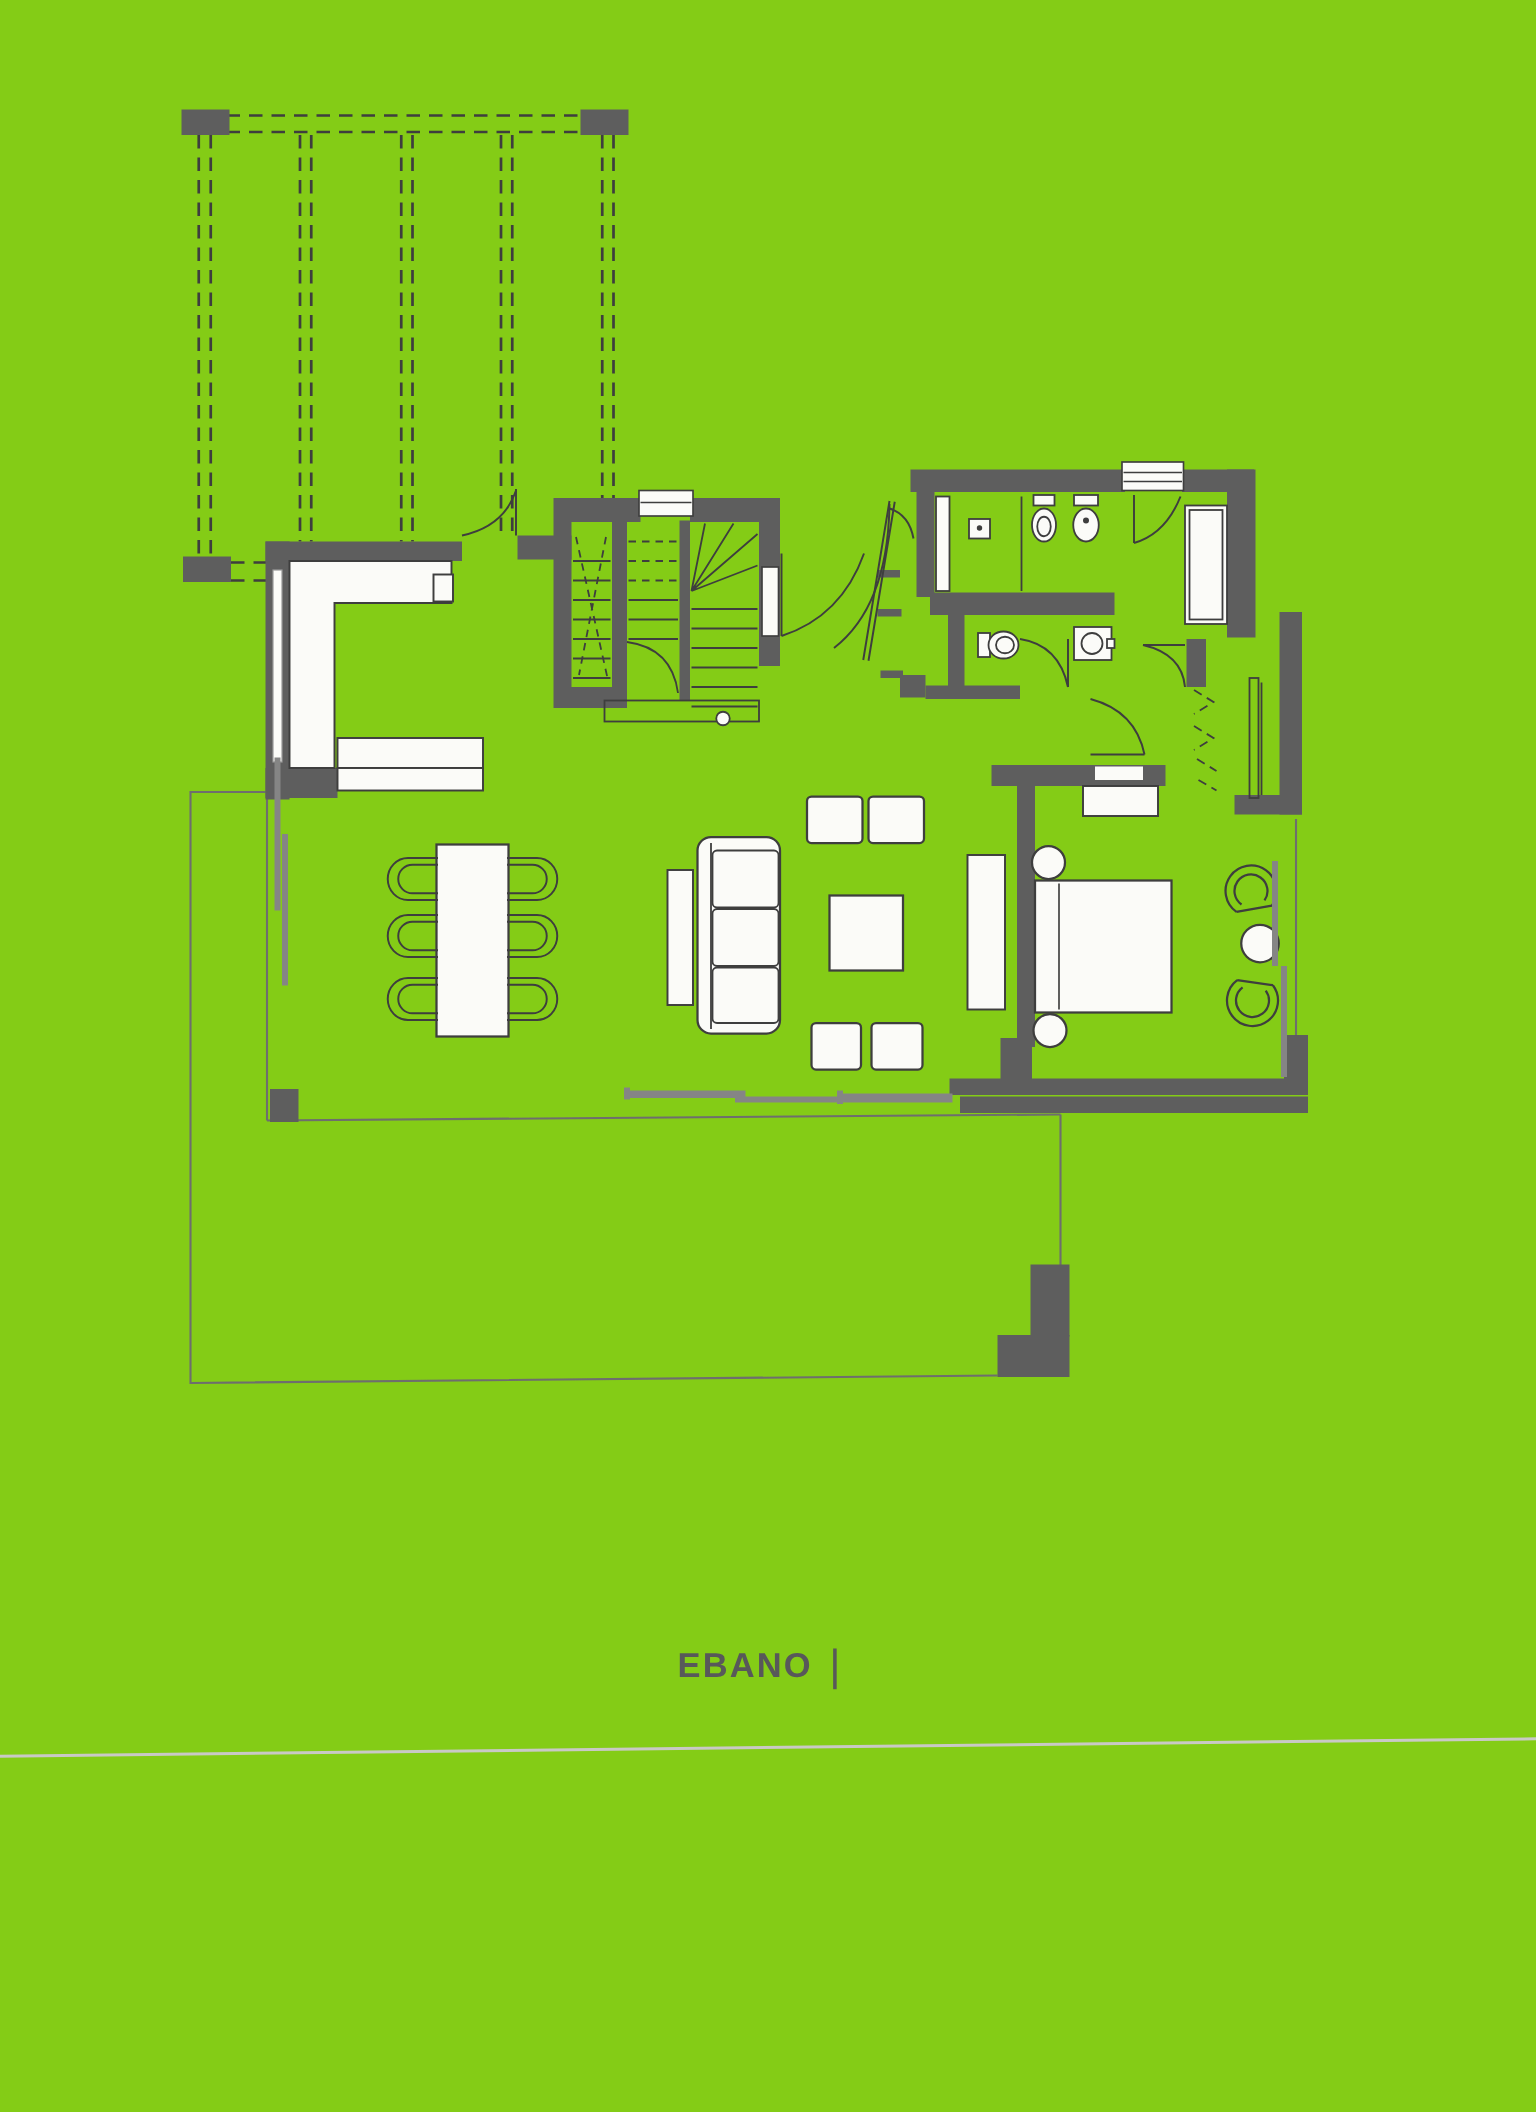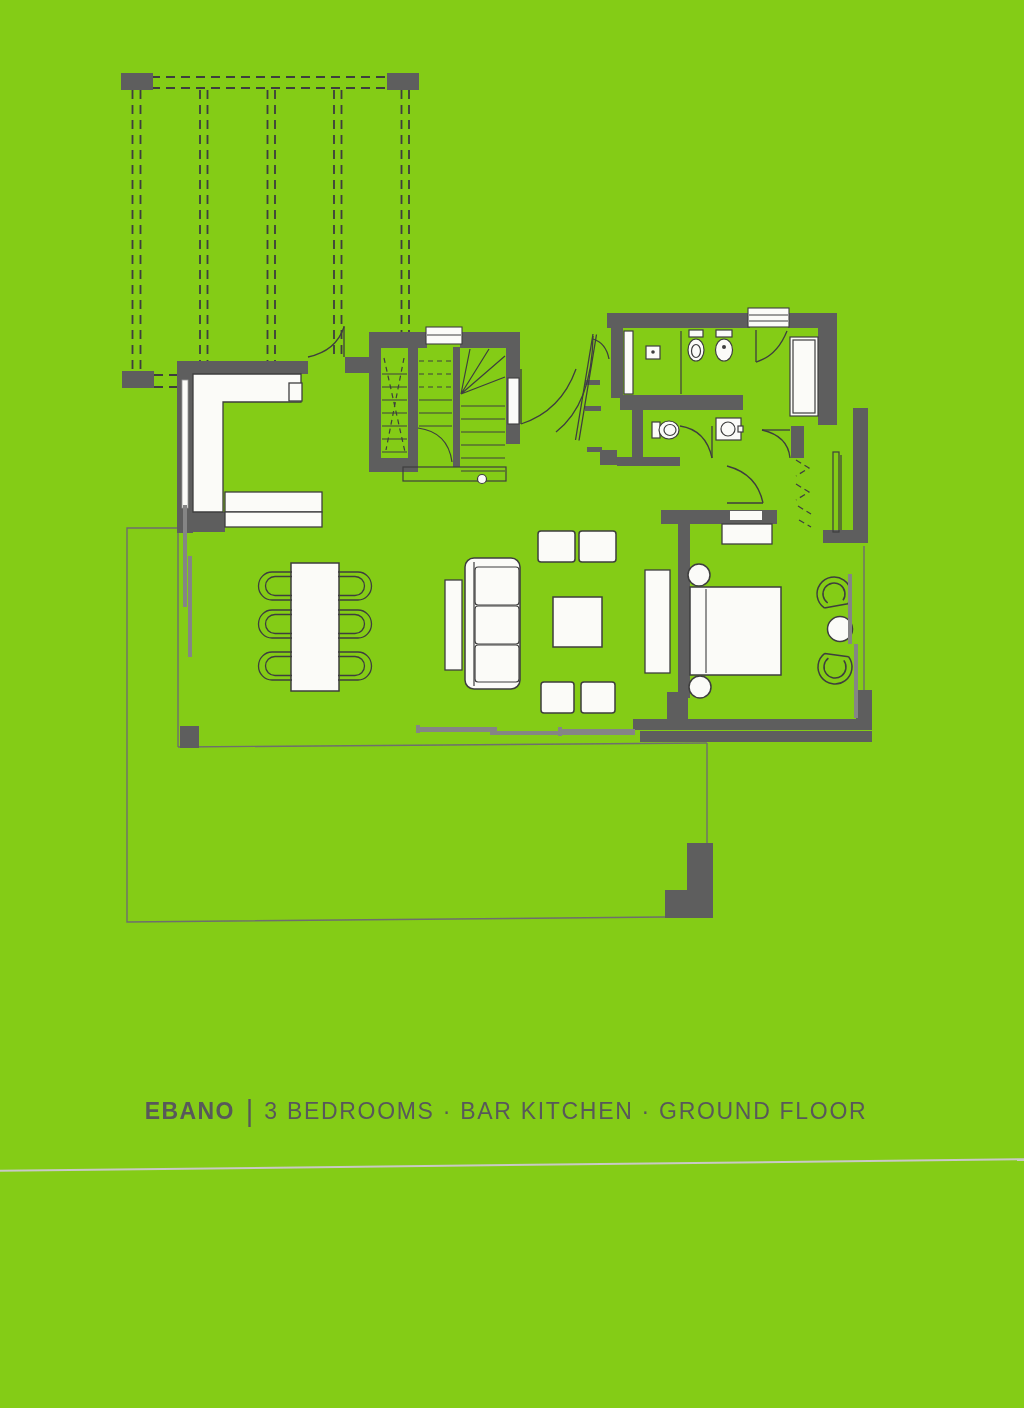--- a/index.html
+++ b/index.html
@@ -219,18 +219,17 @@
       <rect x="416" y="725" width="4" height="8"></rect>
       <rect x="558" y="727" width="4" height="9"></rect>
       <rect x="848" y="574" width="4" height="70"></rect>
       <rect x="854" y="644" width="4" height="74"></rect>
     </g>
   </svg>
 
   <div class="caption">
     <span class="cap-name">EBANO</span>
     <span class="cap-sep">|</span>
-    <span class="cap-desc">3 BEDROOMS · BAR KITCHEN · GROUND FLOOR</span>
   </div>
 
   <div class="scan-line"></div>
 
 </div>
 
 </body></html>

